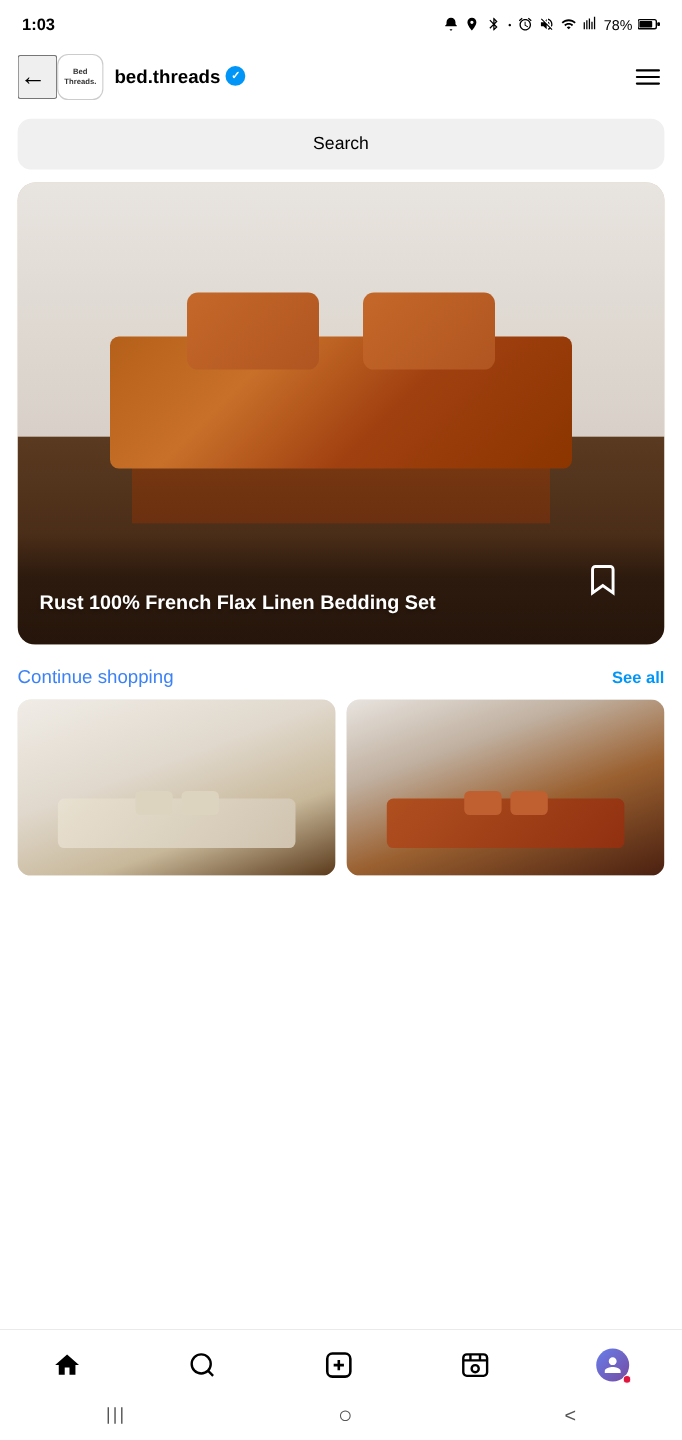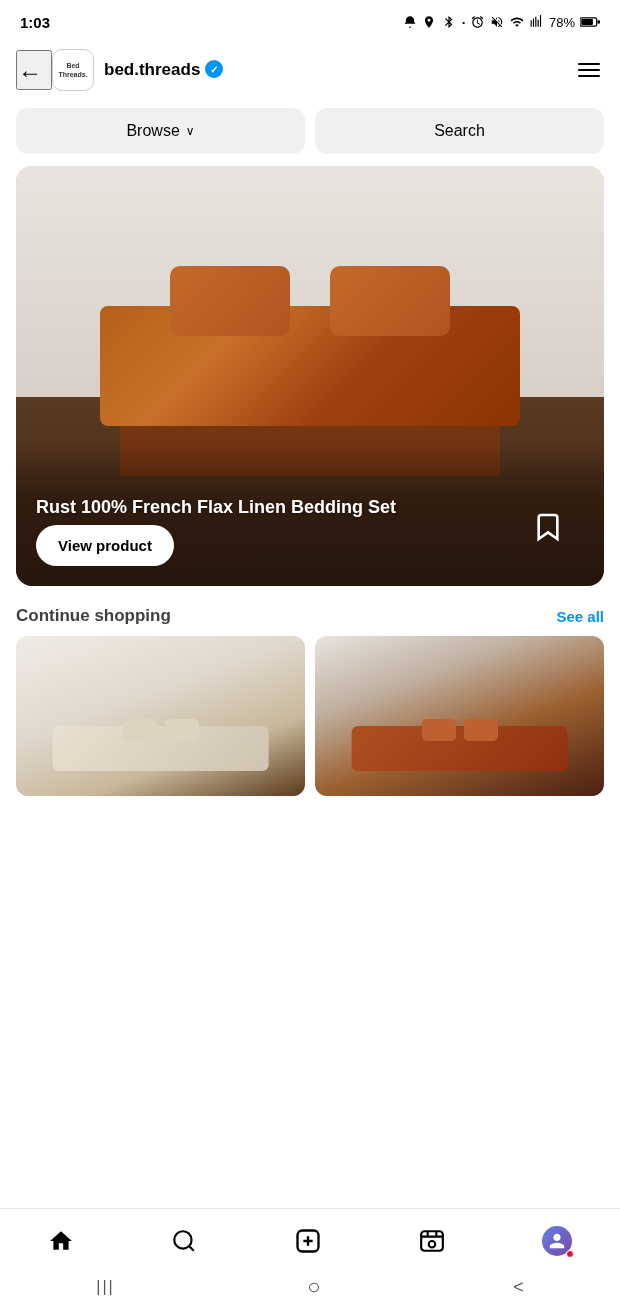--- a/index.html
+++ b/index.html
@@ -252,22 +252,22 @@
 
     
     .section-header {
       display: flex;
       align-items: center;
       justify-content: space-between;
       padding: 4px 16px 10px 16px;
     }
     .section-title {
       font-size: 17px;
-      font-weight: 700;
-      color: #404040;
+      font-weight: 400;
+      color: #3b82f6;
     }
     .see-all-btn {
       font-size: 15px;
       font-weight: 600;
       color: #0095f6;
       background: none;
       border: none;
       cursor: pointer;
     }
 
@@ -395,43 +395,38 @@
   </div>
   <div class="menu-btn">
     <div class="menu-line"></div>
     <div class="menu-line"></div>
     <div class="menu-line"></div>
   </div>
 </div>
 
 <div class="action-bar">
   <button class="action-btn">
-    <span>Browse</span>
-    <span class="chevron-down">∨</span>
-  </button>
-  <button class="action-btn">
     <span>Search</span>
   </button>
 </div>
 
 <div class="hero-card">
 
   <div class="wall-bg"></div>
   <div class="floor-bg"></div>
 
   <div class="bed-scene">
     <div class="bed-base"></div>
     <div class="bed-sheet"></div>
     <div class="pillow-left"></div>
     <div class="pillow-right"></div>
   </div>
 
   <div class="hero-overlay">
     <div class="product-title">Rust 100% French Flax Linen Bedding Set</div>
-    <button class="view-product-btn">View product</button>
   </div>
 
   <div style="position:absolute; bottom:20px; right:20px;">
     <svg class="bookmark-icon" viewBox="0 0 24 24" fill="none" stroke="#fff" stroke-width="2">
       <path d="M19 21l-7-5-7 5V5a2 2 0 0 1 2-2h10a2 2 0 0 1 2 2z"></path>
     </svg>
   </div>
 </div>
 
 <div class="section-header">

